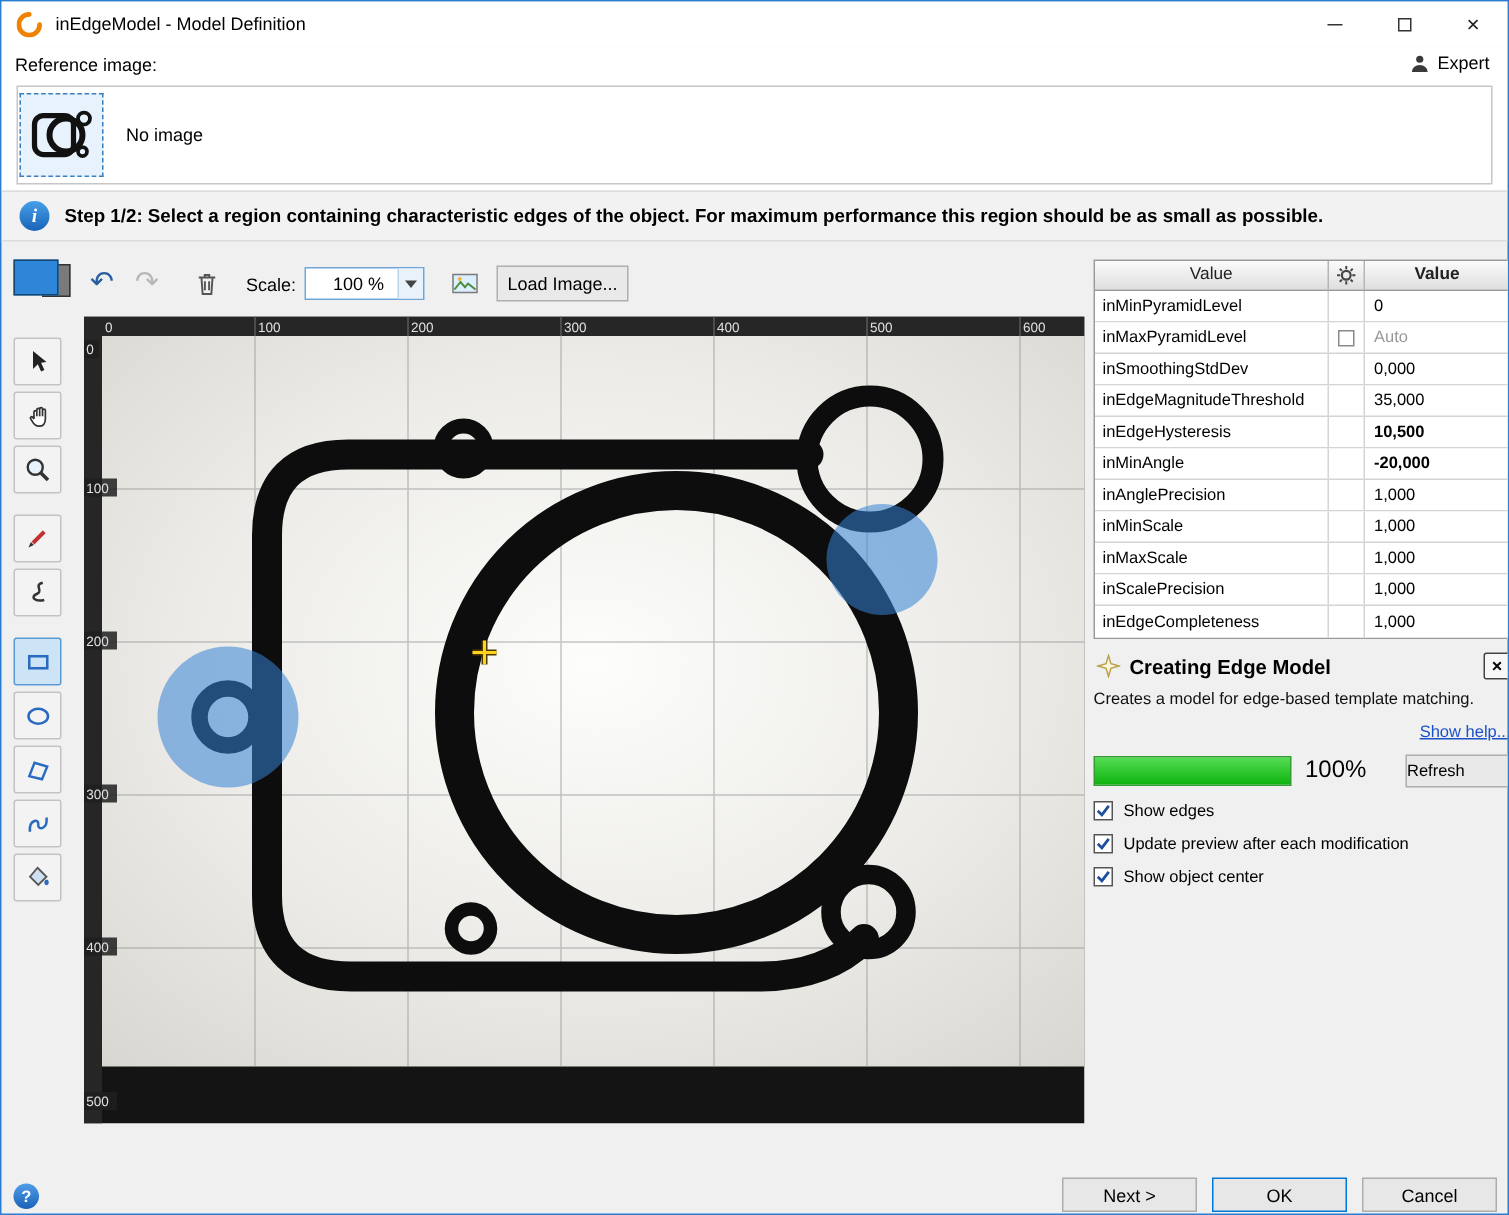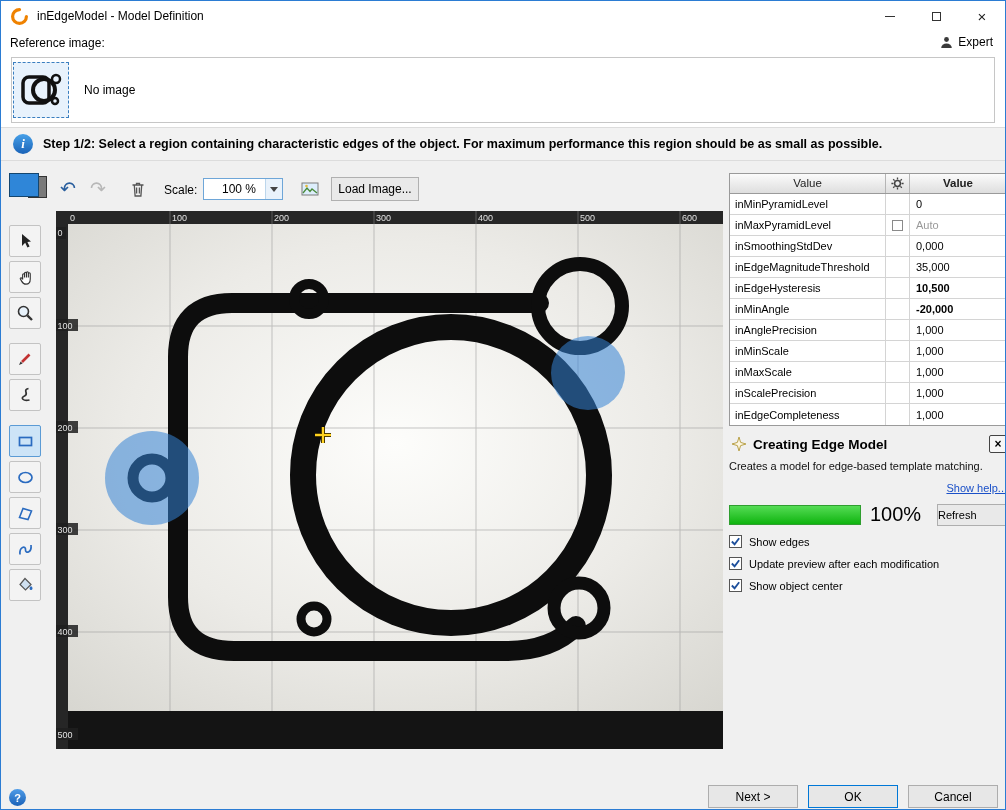--- a/index.html
+++ b/index.html
@@ -100,21 +100,21 @@
   .mp-title { font-size: 13.5px; font-weight: bold; flex: 1; }
   .mp-close { width: 18px; height: 18px; border: 1px solid #444; border-radius: 2px; background: #f7f7f7;
               display: flex; align-items: center; justify-content: center;
               font-size: 12px; font-weight: bold; }
   .mp-desc { font-size: 11px; margin-top: 7px; color: #111; }
   .mp-help { text-align: right; margin-top: 10px; font-size: 11px; }
   .mp-help span { color: #1a50c8; text-decoration: underline; }
   .mp-progress-row { display: flex; align-items: center; margin-top: 9px; }
   .pbar { width: 132px; height: 20px; background: linear-gradient(#55dc55, #0fb40f);
           border: 1px solid #2f9e2f; }
-  .ppct { font-size: 20px; margin-left: 9px; color: #000; }
+  .ppct { font-size: 16px; margin-left: 9px; color: #000; }
   .refresh-btn { margin-left: auto; width: 70px; height: 22px; background: #e9e9e9;
                  border: 1px solid #aeaeae; font-size: 11px;
                  display: flex; align-items: center; justify-content: flex-start; }
   .mp-option { display: flex; align-items: center; margin-top: 9px; font-size: 11px; }
   .cb { width: 13px; height: 13px; border: 1px solid #555; background: #fff; margin-right: 7px;
         display: flex; align-items: center; justify-content: center; flex: none; }
 
   
   .help-btn { position: absolute; left: 8px; top: 788px; width: 17px; height: 17px; border-radius: 50%;
               background: linear-gradient(#4f9ce8, #1b62b8); color: #fff; font-size: 11px;

